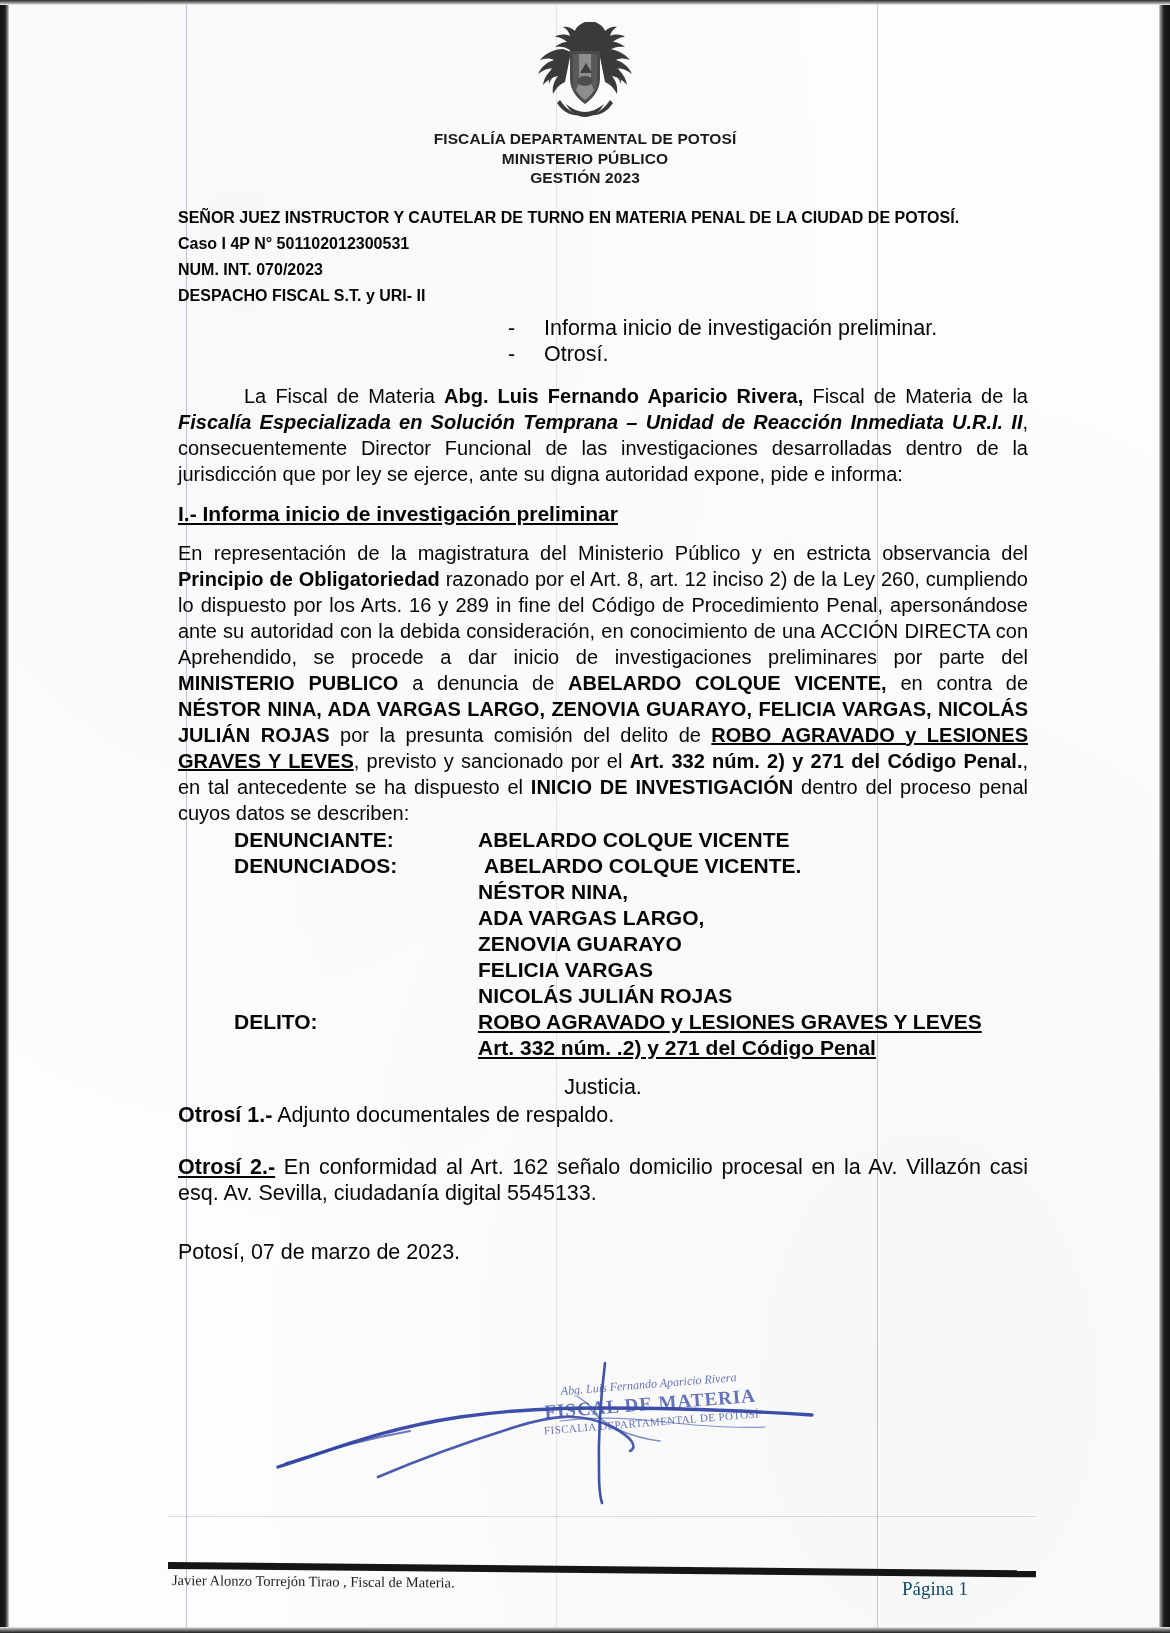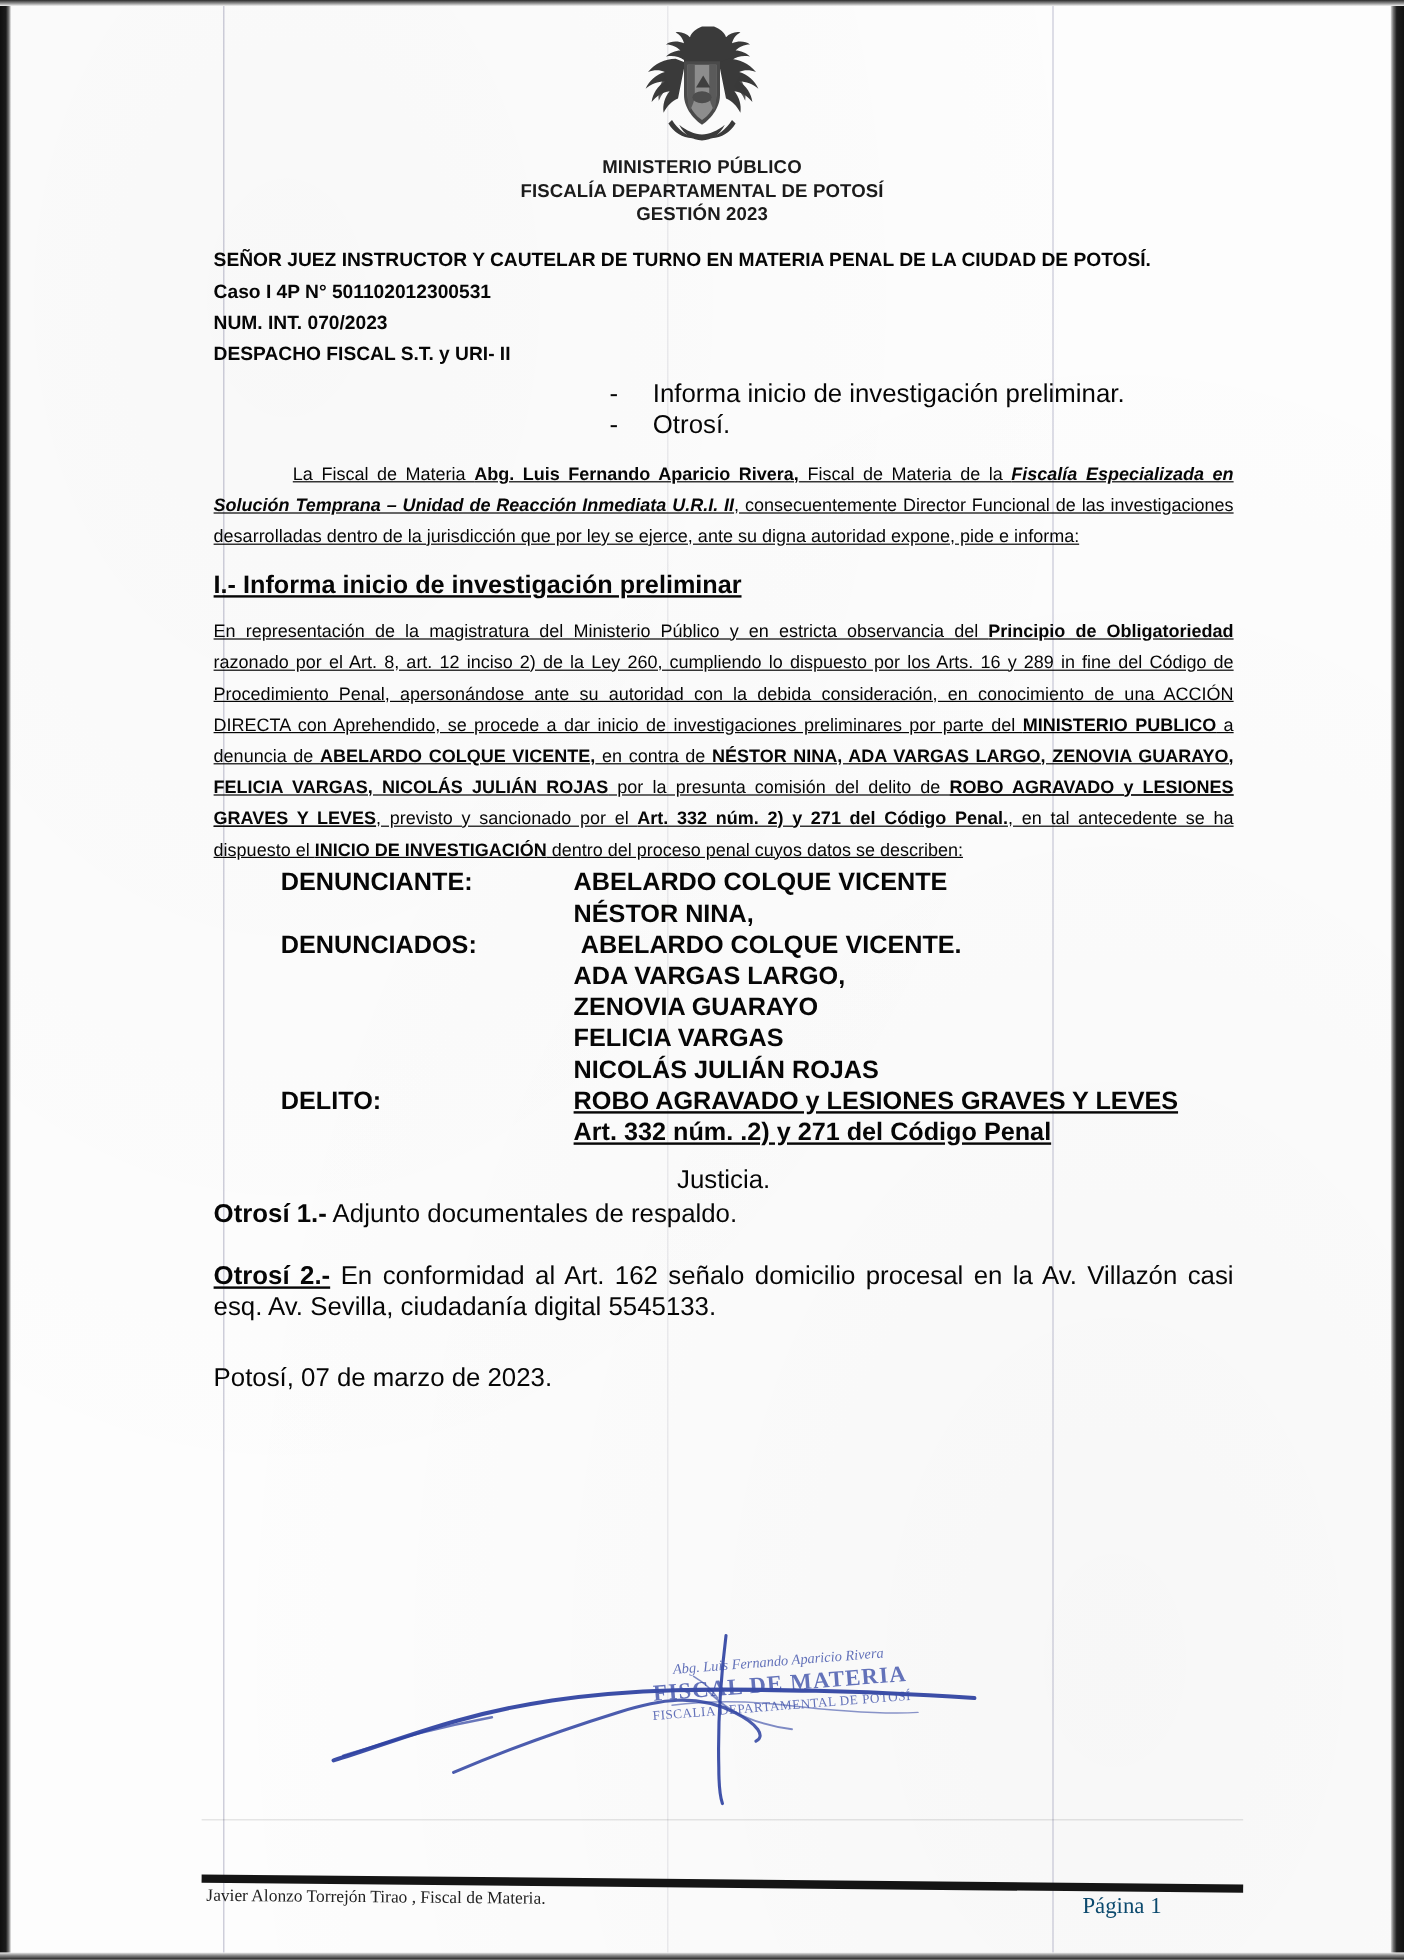--- a/index.html
+++ b/index.html
@@ -101,23 +101,22 @@
   }
   .bullets .b {
     display: flex;
   }
   .bullets .dash { width: 36px; flex: 0 0 36px; }
 
   .para {
     margin-top: 16px;
     text-align: justify;
     text-align-last: left;
-    font-size: 15px;
-    line-height: 26px;
-    text-decoration: underline;
+    font-size: 20px;
+    line-height: 26px;
   }
   .para.indent::before { content: ""; display: inline-block; width: 66px; }
 
   .sec-title {
     margin-top: 14px;
     font-weight: bold;
     text-decoration: underline;
     font-size: 21px;
   }
   .para.tight { margin-top: 13px; }
@@ -244,22 +243,22 @@
             <path d="M50 55 l6 -10 l6 10 z" fill="#3f3f3f"></path>
             <ellipse cx="55" cy="63" rx="8" ry="5" fill="#4d4d4d"></ellipse>
 
             <path d="M36 86 c6 5 13 8 19 8 c6 0 13 -3 19 -8 c-4 8 -11 13 -19 13 c-8 0 -15 -5 -19 -13 z"></path>
             <path d="M30 82 c5 8 12 13 19 15 c-9 1 -17 -4 -22 -12 z"></path>
             <path d="M80 82 c-5 8 -12 13 -19 15 c9 1 17 -4 22 -12 z"></path>
           </g>
         </svg>
       </div>
       <div class="org-lines">
+        <div>FISCALÍA DEPARTAMENTAL DE POTOSÍ</div>
         <div>MINISTERIO PÚBLICO</div>
-        <div>FISCALÍA DEPARTAMENTAL DE POTOSÍ</div>
         <div>GESTIÓN 2023</div>
       </div>
     </div>
 
     <div class="doc">
 
       <div class="hdr-block">
         <div class="hdr-addr">SEÑOR JUEZ INSTRUCTOR Y CAUTELAR DE TURNO EN MATERIA PENAL DE LA CIUDAD DE POTOSÍ.</div>
         <div class="hdr-line">Caso I 4P N° 501102012300531</div>
         <div class="hdr-line">NUM. INT. 070/2023</div>
@@ -282,26 +281,26 @@
       <div class="sec-title">I.- Informa inicio de investigación preliminar</div>
 
       <div class="para tight"><span>En representación de la magistratura del Ministerio Público y en estricta observancia del </span><b>Principio de Obligatoriedad</b><span> razonado por el Art. 8, art. 12 inciso 2) de la Ley 260, cumpliendo lo dispuesto por los Arts. 16 y 289 in fine del Código de Procedimiento Penal, apersonándose ante su autoridad con la debida consideración, en conocimiento de una ACCIÓN DIRECTA con Aprehendido, se procede a dar inicio de investigaciones preliminares por parte del </span><b>MINISTERIO PUBLICO</b><span> a denuncia de </span><b>ABELARDO COLQUE VICENTE,</b><span> en contra de </span><b>NÉSTOR NINA, ADA VARGAS LARGO, ZENOVIA GUARAYO, FELICIA VARGAS, NICOLÁS JULIÁN ROJAS</b><span> por la presunta comisión del delito de </span><b class="u">ROBO AGRAVADO y LESIONES GRAVES Y LEVES</b><span>, previsto y sancionado por el </span><b>Art. 332 núm. 2) y 271 del Código Penal.</b><span>, en tal antecedente se ha dispuesto el </span><b>INICIO DE INVESTIGACIÓN</b><span> dentro del proceso penal cuyos datos se describen:</span></div>
 
       <div class="datablock">
         <div class="drow">
           <div class="dlabel">DENUNCIANTE:</div>
           <div class="dval">ABELARDO COLQUE VICENTE</div>
         </div>
         <div class="drow">
-          <div class="dlabel"></div>
-          <div class="dval">NÉSTOR NINA,</div>
-        </div>
-        <div class="drow">
           <div class="dlabel">DENUNCIADOS:</div>
           <div class="dval sp">ABELARDO COLQUE VICENTE.</div>
+        </div>
+        <div class="drow">
+          <div class="dlabel"></div>
+          <div class="dval">NÉSTOR NINA,</div>
         </div>
         <div class="drow">
           <div class="dlabel"></div>
           <div class="dval">ADA VARGAS LARGO,</div>
         </div>
         <div class="drow">
           <div class="dlabel"></div>
           <div class="dval">ZENOVIA GUARAYO</div>
         </div>
         <div class="drow">

